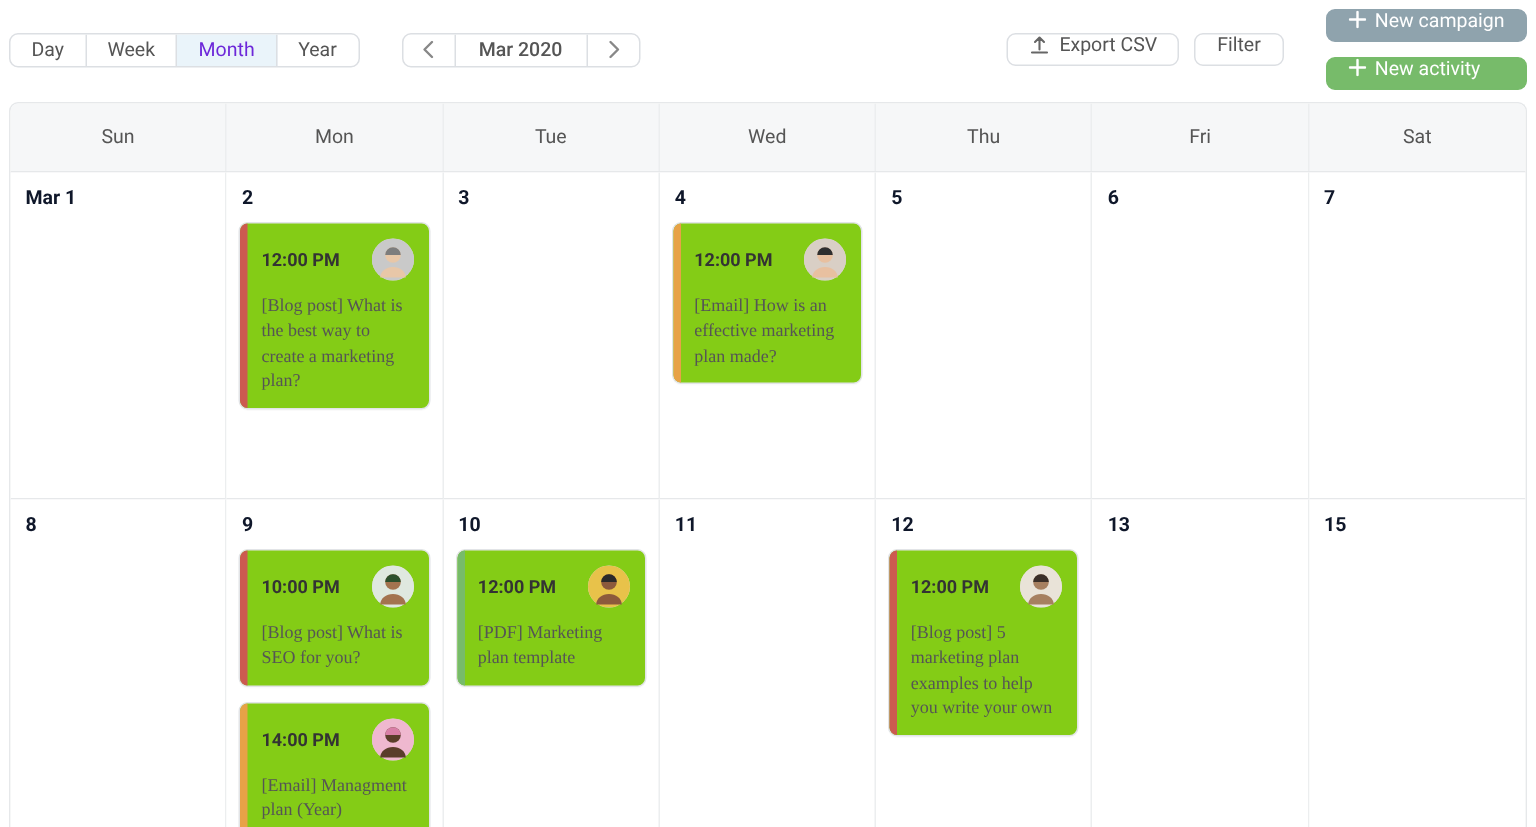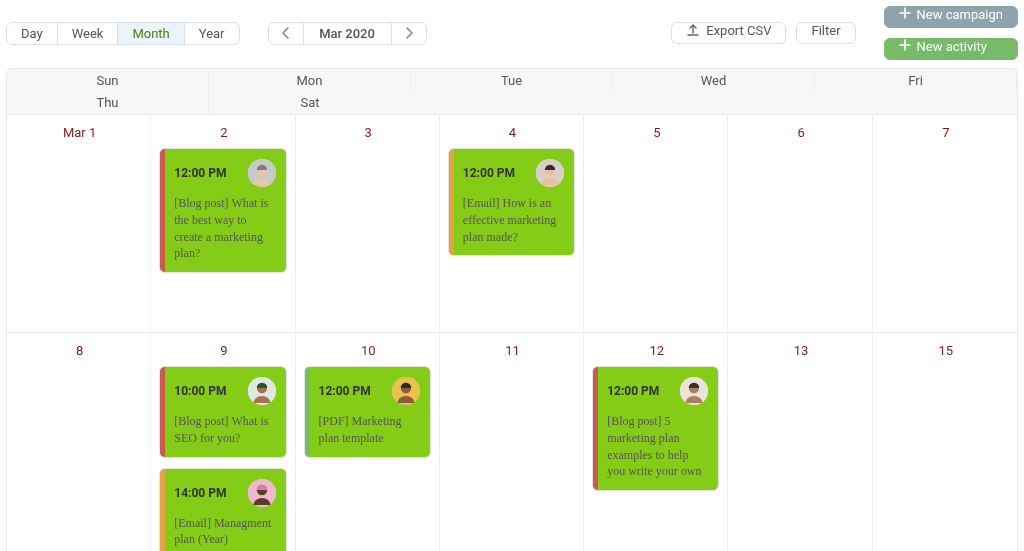--- a/index.html
+++ b/index.html
@@ -14,52 +14,52 @@
   .toolbar { display: flex; align-items: center; gap: 28px; padding: 2px 0 8px 0; }
   .seg {
     display: flex; border: 1px solid #dcdfe3; border-radius: 6px; overflow: hidden;
     height: 23px; background: #fff;
   }
   .seg .item {
     padding: 0 14px; display: flex; align-items: center; font-size: 13px;
     color: #555; border-right: 1px solid #dcdfe3; cursor: pointer;
   }
   .seg .item:last-child { border-right: none; }
-  .seg .item.active { background: #eaf4fa; color: #4d7c0f; }
+  .seg .item.active { background: #eaf4fa; color: #6d28d9; }
   .seg .nav { padding: 0 12px; color: #777; }
   .seg .period { min-width: 88px; justify-content: center; font-weight: 500; color: #555; }
   .btn {
     height: 22px; padding: 0 14px; border: 1px solid #dcdfe3; border-radius: 6px;
     display: inline-flex; align-items: flex-start; font-size: 13px; color: #555;
     background: #fff; cursor: pointer; gap: 6px;
   }
   .btn-pill { border-radius: 6px; }
   .btn-prim { background: #8fa3ad; border-color: #8fa3ad; color: #fff; }
   .btn-succ { background: #77bb6a; border-color: #77bb6a; color: #fff; }
   .spacer { flex: 1; }
   .ico svg { display: block; }
 
   
   .cal { border: 1px solid #e6e8ea; border-bottom: none; border-radius: 6px; overflow: hidden; }
   .head {
-    display: grid; grid-template-columns: repeat(5, 1fr);
+    display: grid; grid-template-columns: repeat(7, 1fr);
     background: #f6f7f8; height: 46px; border-bottom: 1px solid #e6e8ea;
   }
   .head div {
     display: flex; align-items: center; justify-content: center;
     font-size: 13px; color: #555; border-right: 1px solid #eceeef;
   }
   .head div:last-child { border-right: none; }
   .grid { display: grid; grid-template-columns: repeat(7, 1fr); }
   .cell {
     min-height: 218px; border-right: 1px solid #eceeef; border-bottom: 1px solid #e6e8ea;
     padding: 10px 8px 8px 8px; background: #fff;
   }
   .grid .cell:nth-child(7n) { border-right: none; }
-  .daynum { font-size: 13px; color: #7f1d1d; margin: 0 0 8px 2px; font-weight: 400; text-align: center; }
+  .daynum { font-size: 13px; color: #0f172a; margin: 0 0 8px 2px; font-weight: 700; }
 
   .card {
     border: 1px solid #e2e4e7; border-radius: 6px; padding: 10px 10px 10px 14px;
     position: relative; margin-bottom: 10px; background: #84cc16;
     box-shadow: 0 1px 0 rgba(0,0,0,0.02);
   }
   .stripe {
     position: absolute; left: 0; top: 0; bottom: 0; width: 5px;
     border-top-left-radius: 6px; border-bottom-left-radius: 6px;
   }
@@ -142,22 +142,22 @@
       </div>
     </div>
   </div>
 
   <div class="cal">
     <div class="head">
       <div>Sun</div>
       <div>Mon</div>
       <div>Tue</div>
       <div>Wed</div>
+      <div>Thu</div>
       <div>Fri</div>
-      <div>Thu</div>
       <div>Sat</div>
     </div>
     <div class="grid" id="cal-grid">
         <div class="cell">
           <div class="daynum">Mar 1</div>
         </div>
         <div class="cell">
           <div class="daynum">2</div>
           <div class="card">
             <div class="stripe c-red"></div>

